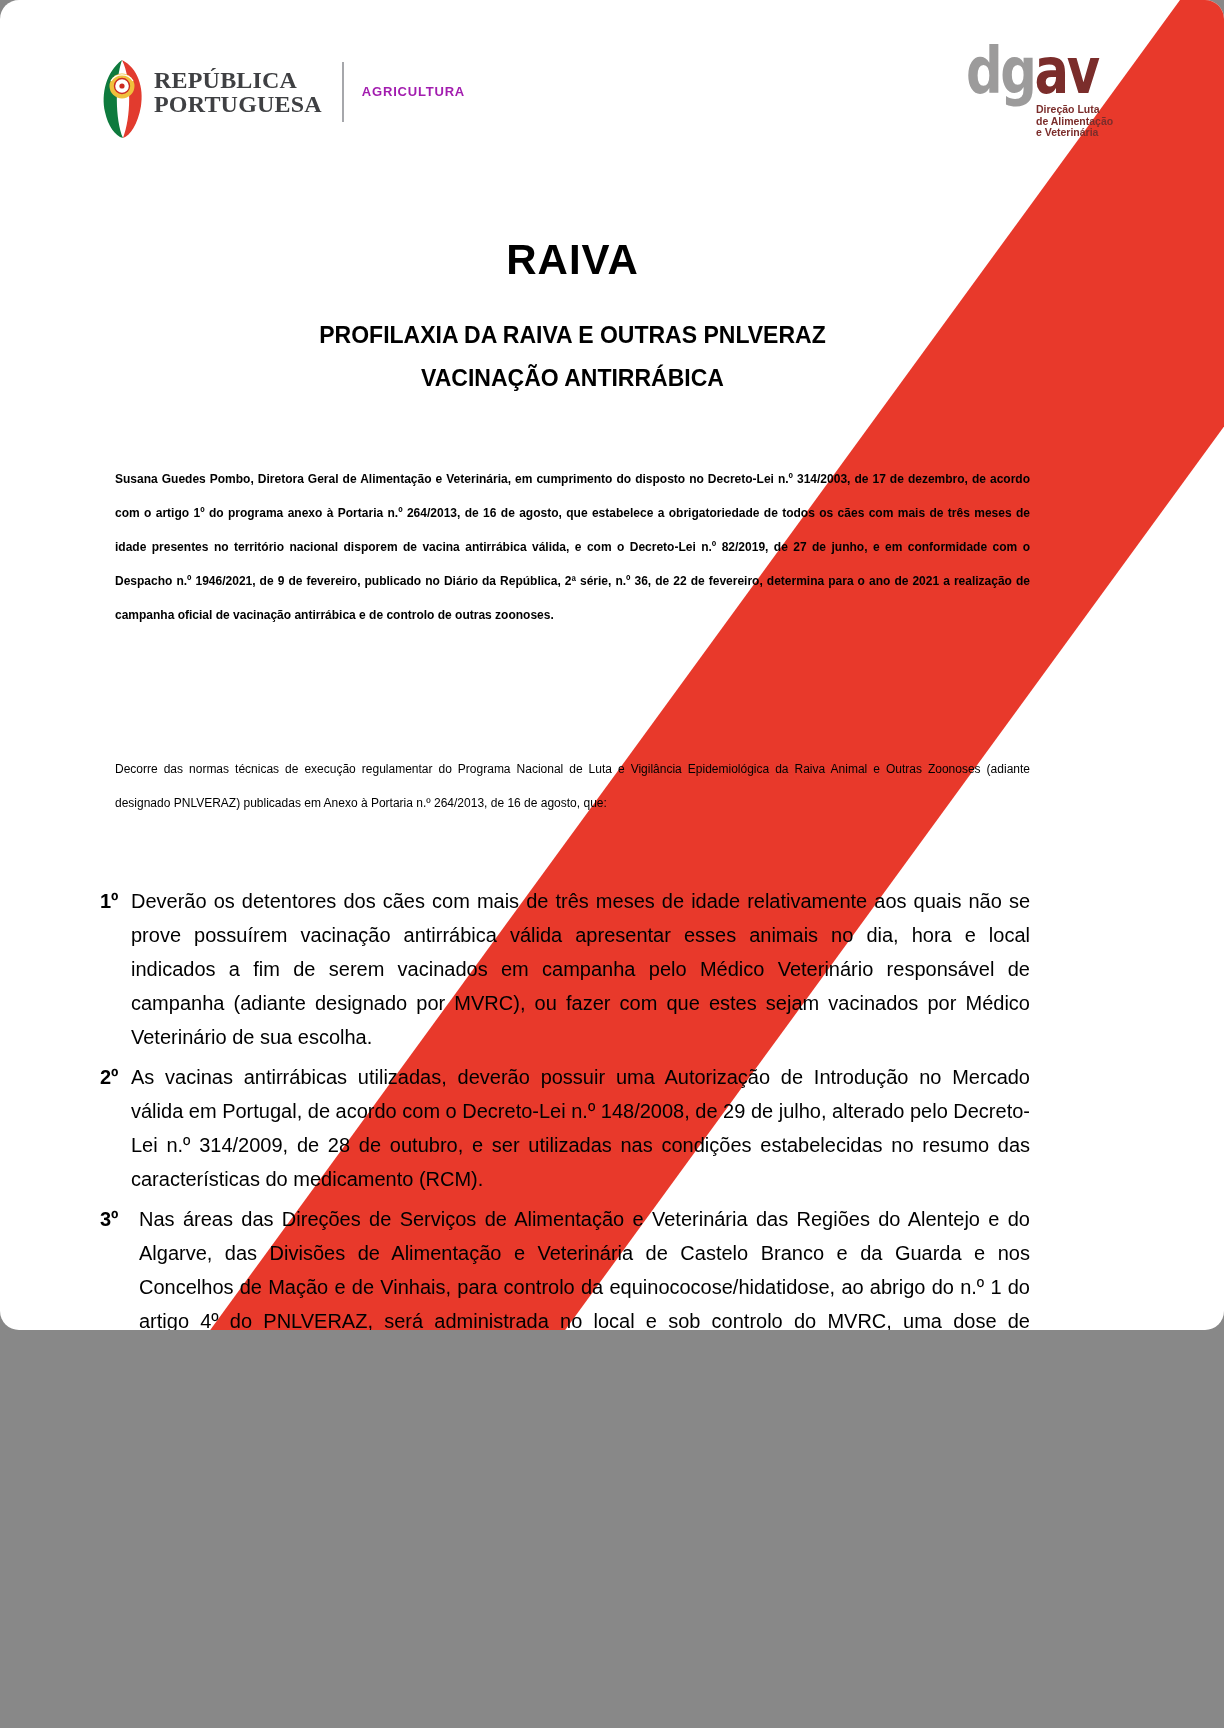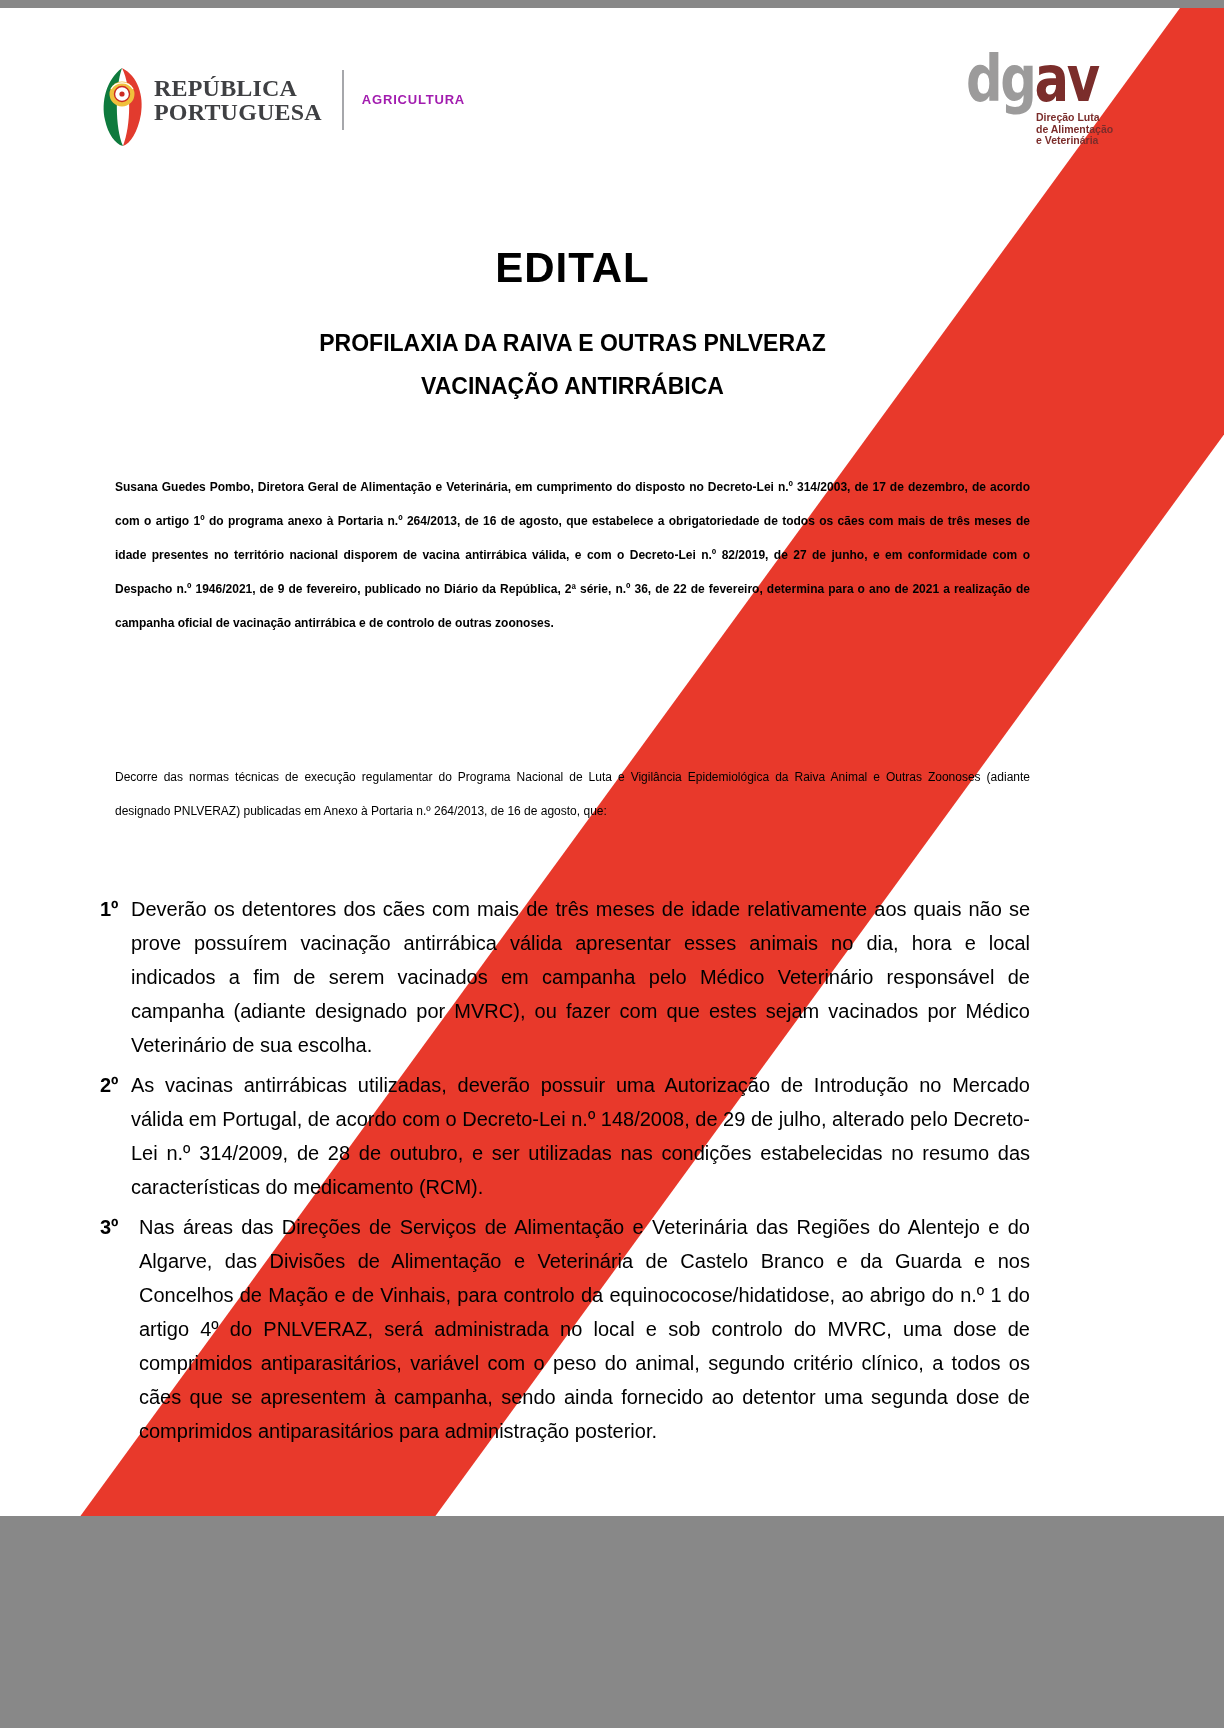--- a/index.html
+++ b/index.html
@@ -1,23 +1,24 @@
 <!DOCTYPE html>
 <html style="--stripe: #E8392B; --dgav-maroon: #7B2D2B; --dgav-gray: #9C9B9B; --flag-green: #0E7A3D; --flag-red: #E23B2E; --emblem-yellow: #F0C03C;"><head>
 <meta charset="utf-8">
 <style>
   html,body{margin:0;padding:0;background:#888;}
   .page{
     position:relative;
-    width:1224px;height:1508px;
-    margin:8px auto;
+    width:1224px;height:1330px;
+    margin:0 auto;
     background:#ffffff;
     overflow:hidden;
     font-family:"Liberation Sans",sans-serif;
     color:#000;
+    border-radius:19px;
   }
   
   .stripe{
     position:absolute;inset:0;
     background:var(--stripe,#E8392B);
     clip-path:polygon(1180px 0px,1535px 0px,275px 1728px,-80px 1728px);
     z-index:0;
   }
   .layer{position:absolute;inset:0;z-index:1;}
 
@@ -117,21 +118,21 @@
       <div class="dgav-word">
         <span class="dgav-dg">dg</span><span class="dgav-av">av</span>
       </div>
       <div class="dgav-sub">
         <div>Direção Luta</div>
         <div>de Alimentação</div>
         <div>e Veterinária</div>
       </div>
     </div>
 
-    <div class="doc-title">EDITAL</div>
+    <div class="doc-title">RAIVA</div>
     <div class="doc-subtitle1">PROFILAXIA DA RAIVA E OUTRAS PNLVERAZ</div>
     <div class="doc-subtitle2">VACINAÇÃO ANTIRRÁBICA</div>
 
     <div class="para bold p1">Susana Guedes Pombo, Diretora Geral de Alimentação e Veterinária, em cumprimento do disposto no Decreto-Lei n.º 314/2003, de 17 de dezembro, de acordo com o artigo 1º do programa anexo à Portaria n.º 264/2013, de 16 de agosto, que estabelece a obrigatoriedade de todos os cães com mais de três meses de idade presentes no território nacional disporem de vacina antirrábica válida, e com o Decreto-Lei n.º 82/2019, de 27 de junho, e em conformidade com o Despacho n.º 1946/2021, de 9 de fevereiro, publicado no Diário da República, 2ª série, n.º 36, de 22 de fevereiro, determina para o ano de 2021 a realização de campanha oficial de vacinação antirrábica e de controlo de outras zoonoses.</div>
     <div class="para p2">Decorre das normas técnicas de execução regulamentar do Programa Nacional de Luta e Vigilância Epidemiológica da Raiva Animal e Outras Zoonoses (adiante designado PNLVERAZ) publicadas em Anexo à Portaria n.º 264/2013, de 16 de agosto, que:</div>
 
     <div class="item i1">
       <div class="num">1º</div>
       <div class="txt">Deverão os detentores dos cães com mais de três meses de idade relativamente aos quais não se prove possuírem vacinação antirrábica válida apresentar esses animais no dia, hora e local indicados a fim de serem vacinados em campanha pelo Médico Veterinário responsável de campanha (adiante designado por MVRC), ou fazer com que estes sejam vacinados por Médico Veterinário de sua escolha.</div>
     </div>

